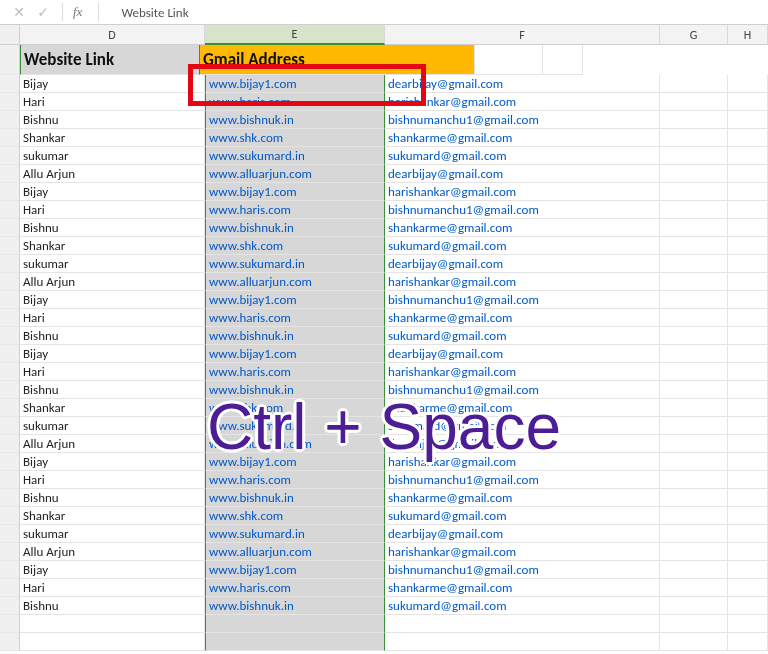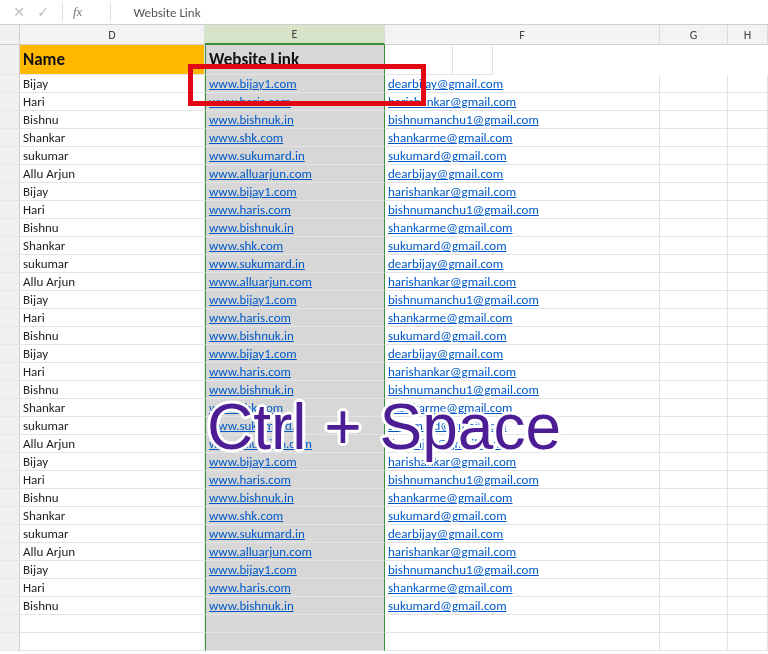--- a/index.html
+++ b/index.html
@@ -29,21 +29,21 @@
     justify-content: center;
     color: #bdbdbd;
     font-size: 14px;
     font-style: normal;
   }
   .fb-fx {
     font-style: italic;
     font-family: Georgia, serif;
     color: #777;
     font-size: 13px;
-    margin-right: 18px;
+    margin-right: 6px;
   }
   .fb-sep {
     border-left: 1px solid #ddd;
     height: 18px;
     margin: 0 4px;
   }
   .fb-text {
     color: #555;
     font-size: 13px;
     padding-left: 12px;
@@ -100,21 +100,20 @@
     border-bottom: 1px solid #e4e4e4;
     padding: 1px 3px;
     overflow: hidden;
     white-space: nowrap;
     font-size: 13px;
     line-height: 16px;
     color: #222;
   }
   .cell.link {
     color: #0159c8;
-    text-decoration: underline;
   }
   .cell.sel {
     background: #d7d7d7;
     border-right: 1px solid #3a8f39;
     border-left: 1px solid #3a8f39;
   }
   .header-row .cell {
     background: #ffb900;
     font-weight: 700;
     font-size: 17px;
@@ -183,22 +182,22 @@
     <div class="colh col-D">D</div>
     <div class="colh col-E selected">E</div>
     <div class="colh col-F">F</div>
     <div class="colh col-G">G</div>
     <div class="colh col-H">H</div>
   </div>
 
   <div class="grid" id="grid">
     <div class="row header-row">
       <div class="gutter"></div>
-      <div class="cell col-D">Name</div>
       <div class="cell col-E sel" style="background:#d7d7d7;">Website Link</div>
+      <div class="cell col-F">Gmail Address</div>
       <div class="cell col-G plain"></div>
       <div class="cell col-H plain"></div>
     </div>
 
   <div class="row">
         <div class="gutter"></div>
         <div class="cell col-D">Bijay</div>
         <div class="cell col-E sel link">www.bijay1.com</div>
         <div class="cell col-F link">dearbijay@gmail.com</div>
         <div class="cell col-G"></div>

